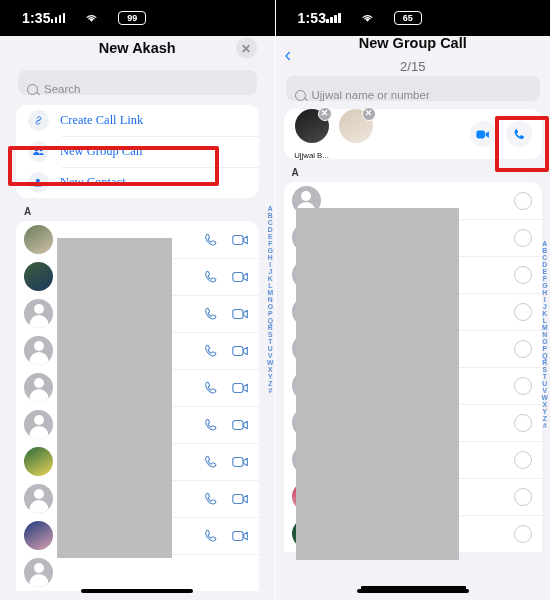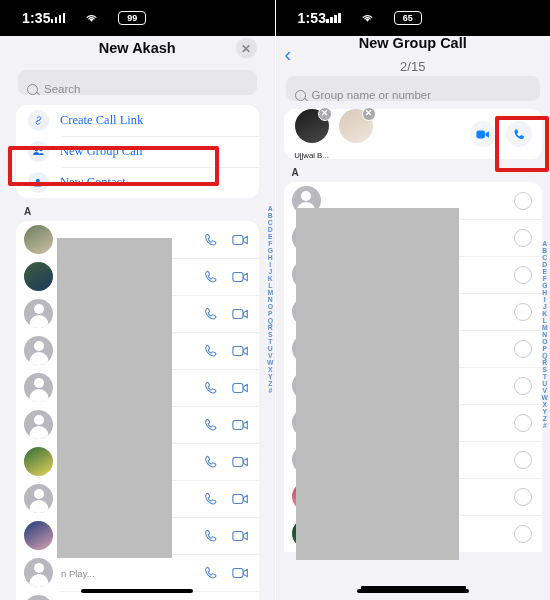--- a/index.html
+++ b/index.html
@@ -606,40 +606,20 @@
                     <path d="M12.4 5 L16.4 2.5 v8 L12.4 8 Z" fill="none" stroke="#4f86c9" stroke-width="1.2" stroke-linejoin="round"></path>
                   </svg>
                 </span>
               </div>
             </div>
             <div class="c-row">
               <div class="avatar" style="background: linear-gradient(150deg, rgb(31, 59, 122), rgb(216, 160, 176));"></div>
               <div class="c-mid">
                 <div class="c-name"></div>
                 <div class="c-status"></div>
-              </div>
-              <div class="c-actions">
-                <span class="ic-phone">
-                  <svg width="14" height="14" viewBox="0 0 16 16">
-                    <path d="M3.2 1.8 c1 -0.6 1.7 -0.2 2.1 0.7 l0.9 2 c0.3 0.7 0.1 1.1 -0.5 1.5 l-0.8 0.5 c-0.2 0.2 -0.2 0.4 -0.1 0.7 0.5 1.2 1.7 2.5 3 3.1 0.3 0.1 0.5 0.1 0.7 -0.1 l0.6 -0.8 c0.4 -0.6 0.9 -0.7 1.5 -0.4 l2 0.9 c0.9 0.4 1.2 1.1 0.7 2 -0.6 1.1 -1.8 1.8 -3 1.7 -3.6 -0.3 -8 -4.8 -8.4 -8.4 -0.1 -1.2 0.4 -2.6 1.3 -3.4 Z" fill="none" stroke="#4f86c9" stroke-width="1.2"></path>
-                  </svg>
-                </span>
-                <span class="ic-video">
-                  <svg width="17" height="12" viewBox="0 0 18 13">
-                    <rect x="0.7" y="1.7" width="11" height="9.6" rx="2.4" fill="none" stroke="#4f86c9" stroke-width="1.2"></rect>
-                    <path d="M12.4 5 L16.4 2.5 v8 L12.4 8 Z" fill="none" stroke="#4f86c9" stroke-width="1.2" stroke-linejoin="round"></path>
-                  </svg>
-                </span>
-              </div>
-            </div>
-            <div class="c-row">
-              <div class="avatar ph"></div>
-              <div class="c-mid">
-                <div class="c-name"></div>
-                <div class="c-status">n Play...</div>
               </div>
               <div class="c-actions">
                 <span class="ic-phone">
                   <svg width="14" height="14" viewBox="0 0 16 16">
                     <path d="M3.2 1.8 c1 -0.6 1.7 -0.2 2.1 0.7 l0.9 2 c0.3 0.7 0.1 1.1 -0.5 1.5 l-0.8 0.5 c-0.2 0.2 -0.2 0.4 -0.1 0.7 0.5 1.2 1.7 2.5 3 3.1 0.3 0.1 0.5 0.1 0.7 -0.1 l0.6 -0.8 c0.4 -0.6 0.9 -0.7 1.5 -0.4 l2 0.9 c0.9 0.4 1.2 1.1 0.7 2 -0.6 1.1 -1.8 1.8 -3 1.7 -3.6 -0.3 -8 -4.8 -8.4 -8.4 -0.1 -1.2 0.4 -2.6 1.3 -3.4 Z" fill="none" stroke="#4f86c9" stroke-width="1.2"></path>
                   </svg>
                 </span>
                 <span class="ic-video">
                   <svg width="17" height="12" viewBox="0 0 18 13">
                     <rect x="0.7" y="1.7" width="11" height="9.6" rx="2.4" fill="none" stroke="#4f86c9" stroke-width="1.2"></rect>
@@ -719,21 +699,21 @@
         <div class="nav">
           <div class="back-btn">‹</div>
           <div class="nav-center">
             <div class="nav-title">New Group Call</div>
             <div class="nav-sub">2/15</div>
           </div>
         </div>
 
         <div class="search">
           <span class="mag"></span>
-          <span class="search-text">Group name or number</span>
+          <span class="search-text">Ujjwal name or number</span>
         </div>
 
         <div class="chips-card">
           <div class="chips" id="right-chips">
               <div class="chip">
                 <div class="chip-av" style="background: linear-gradient(150deg, rgb(26, 26, 26), rgb(74, 74, 74));"></div>
                 <div class="chip-x">✕</div>
                 <div class="chip-name">Ujjwal B...</div>
               </div>
               <div class="chip">

